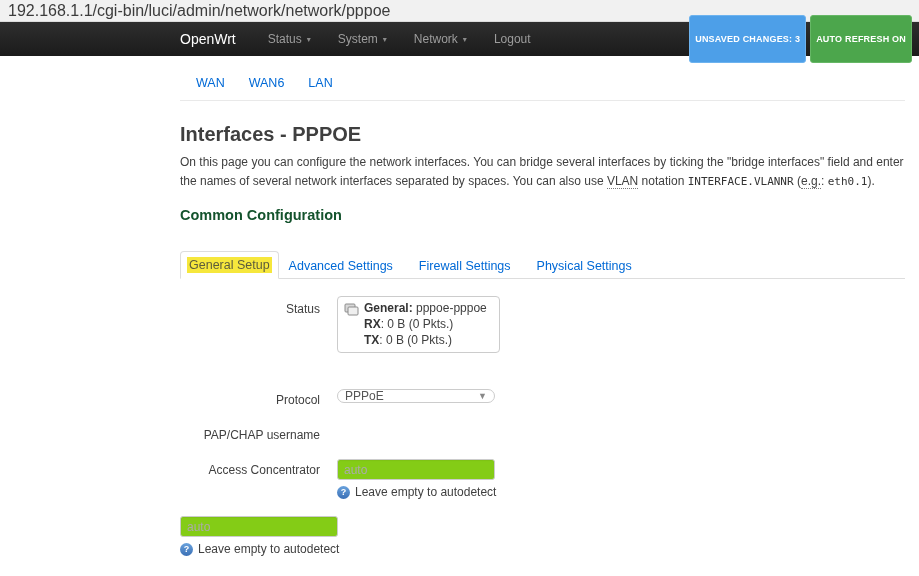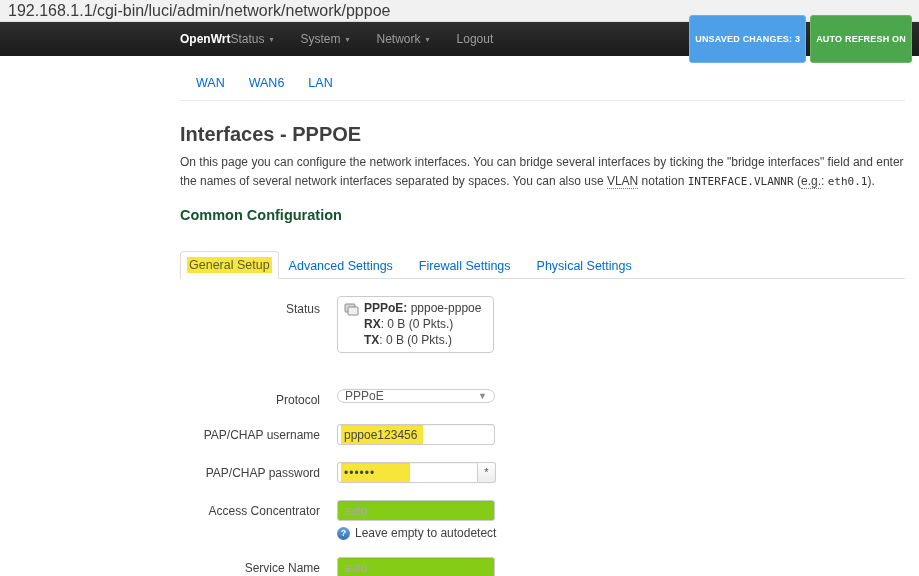--- a/index.html
+++ b/index.html
@@ -3,21 +3,21 @@
 <meta charset="utf-8">
 <style>
   * { margin:0; padding:0; box-sizing:border-box; }
   html,body { width:919px; height:576px; background:#fff; font-family:"Liberation Sans",sans-serif; }
 
   
   .urlbar { height:22px; background:#f1f1f1; border-bottom:1px solid #dcdcdc; display:flex; align-items:center; padding-left:8px; font-size:16px; color:#3c3c3c; }
 
   
   .navbar { height:34px; background:linear-gradient(#2e2e2e,#1b1b1b); display:flex; align-items:center; padding-left:180px; }
-  .brand { color:#fff; font-size:12px; font-weight:bold; }
+  .brand { color:#fff; font-size:14px; font-weight:normal; margin-right:32px; }
   .nav-item { color:#9d9d9d; font-size:12px; margin-right:27px; display:flex; align-items:center; gap:5px; cursor:pointer; }
   .nav-item .caret { font-size:8px; color:#8a8a8a; margin-top:1px; }
   .badges { margin-left:auto; display:flex; gap:4px; margin-right:7px; }
   .badge { font-size:9px; font-weight:bold; color:#fff; padding:18px 5px; border-radius:3px; letter-spacing:.2px; }
   .badge.blue { background:#4d9fe8; border:1px solid #6db3ef; }
   .badge.green { background:#4ca64c; border:1px solid #66b766; }
 
   .container { width:725px; margin-left:180px; }
 
   
@@ -117,61 +117,52 @@
     <div class="form-row">
       <span class="form-label" style="padding-top:6px">Status</span>
       <div class="status-box">
         <span class="status-icon">
           <svg width="15" height="13" viewBox="0 0 15 13">
               <rect x="1" y="1" width="10" height="8" rx="1" fill="#d8d8d8" stroke="#8c8c8c"></rect>
               <rect x="4" y="4" width="10" height="8" rx="1" fill="#efefef" stroke="#8c8c8c"></rect>
             </svg>
         </span>
         <span class="status-lines">
-          <b>PPPoE:</b><span> pppoe-pppoe</span><br>
+          <b>General:</b><span> pppoe-pppoe</span><br>
           <b>RX</b><span>: 0 B (0 Pkts.)</span><br>
           <b>TX</b><span>: 0 B (0 Pkts.)</span>
         </span>
       </div>
     </div>
 
     <div class="form-row" style="margin-top:36px">
       <span class="form-label">Protocol</span>
       <div class="sel">
         <span>PPPoE</span>
         <span class="sel-caret">▼</span>
       </div>
     </div>
 
     <div class="form-row">
       <span class="form-label">PAP/CHAP username</span>
-      <input class="txt hl-user" type="text" value="pppoe123456" style="">
     </div>
 
-    <div class="form-row">
-      <span class="form-label">PAP/CHAP password</span>
-      <span class="pw-wrap">
-        <input class="txt hl-pass" type="text" value="••••••" style="">
-        <button class="reveal-btn">*</button>
-      </span>
-    </div>
 
     <div class="form-row">
       <span class="form-label">Access Concentrator</span>
       <span class="control">
         <input class="txt" type="text" placeholder="auto" style="">
         <span class="hint">
           <span class="help-ico">?</span>
           <span>Leave empty to autodetect</span>
         </span>
       </span>
     </div>
 
     <div class="form-row">
-      <span class="form-label">Service Name</span>
       <span class="control">
         <input class="txt" type="text" placeholder="auto" style="">
         <span class="hint">
           <span class="help-ico">?</span>
           <span>Leave empty to autodetect</span>
         </span>
       </span>
     </div>
 
   </div>

